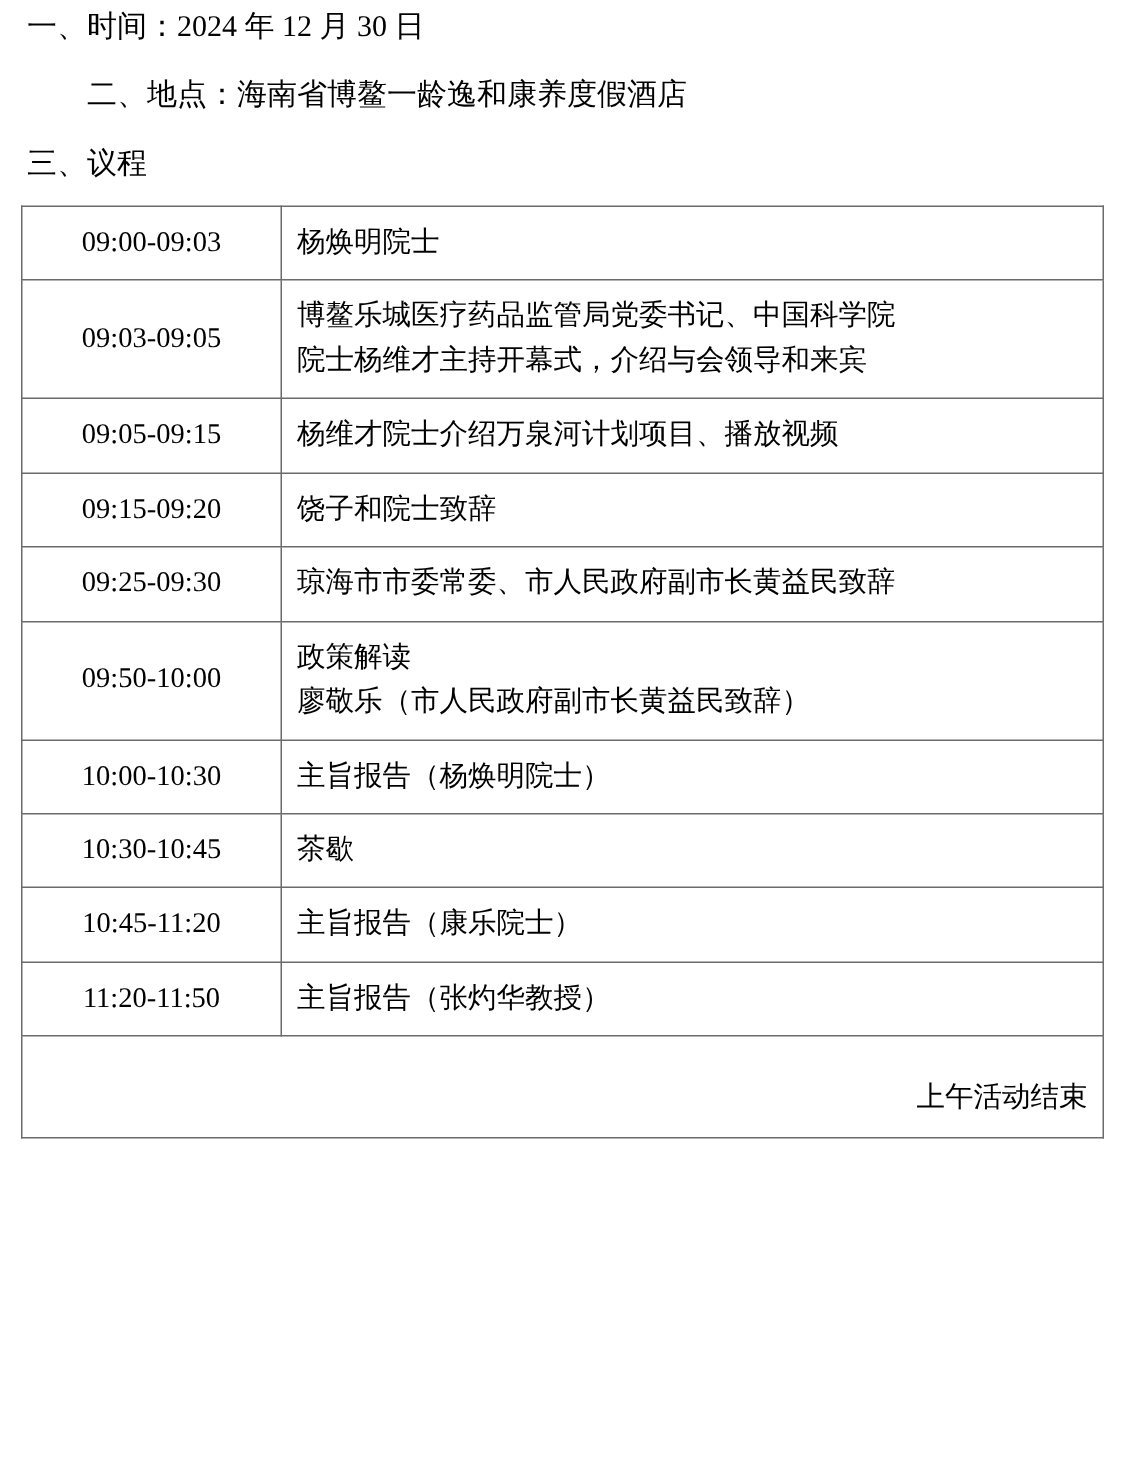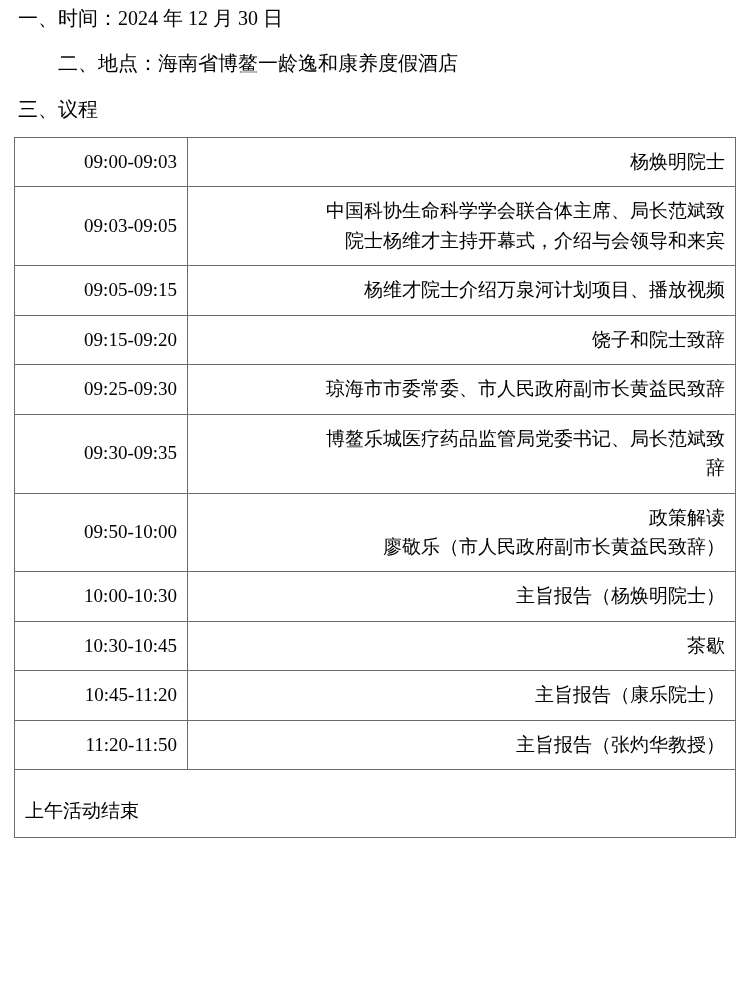--- a/index.html
+++ b/index.html
@@ -38,38 +38,37 @@
     border-collapse: collapse;
     width: 722px;
     table-layout: fixed;
     font-size: 19px;
   }
   table.agenda td {
     border: 1px solid #6b6b6b;
     vertical-align: middle;
     padding: 9px 10px 10px 10px;
     line-height: 1.55;
-    text-align: right;
   }
   td.time {
     width: 152px;
     text-align: center;
     white-space: nowrap;
     font-size: 19px;
     letter-spacing: 0px;
   }
   td.desc {
     text-align: left;
     padding-left: 14px;
   }
   td.desc .line2 {
     display: block;
   }
   tr.footer-row td {
-    text-align: left;
+    text-align: right;
     padding: 26px 10px 11px 10px;
   }
 </style>
 </head>
 <body>
 
 <div class="page">
 
   <div class="meta-line l1">一、时间：2024 年 12 月 30 日</div>
   <div class="meta-line l2">二、地点：海南省博鳌一龄逸和康养度假酒店</div>
@@ -82,21 +81,21 @@
         <tr>
           <td class="time">09:00-09:03</td>
           <td class="desc">
             <span>杨焕明院士</span>
           </td>
         </tr>
 
         <tr>
           <td class="time">09:03-09:05</td>
           <td class="desc">
-            <span>中国科协生命科学学会联合体主席、局长范斌致</span>
+            <span>博鳌乐城医疗药品监管局党委书记、中国科学院</span>
             <span class="line2">院士杨维才主持开幕式，介绍与会领导和来宾</span>
           </td>
         </tr>
 
         <tr>
           <td class="time">09:05-09:15</td>
           <td class="desc">
             <span>杨维才院士介绍万泉河计划项目、播放视频</span>
           </td>
         </tr>
@@ -109,27 +108,20 @@
         </tr>
 
 
         <tr>
           <td class="time">09:25-09:30</td>
           <td class="desc">
             <span>琼海市市委常委、市人民政府副市长黄益民致辞</span>
           </td>
         </tr>
 
-        <tr>
-          <td class="time">09:30-09:35</td>
-          <td class="desc">
-            <span>博鳌乐城医疗药品监管局党委书记、局长范斌致</span>
-            <span class="line2">辞</span>
-          </td>
-        </tr>
 
         <tr>
           <td class="time">09:50-10:00</td>
           <td class="desc">
             <span>政策解读</span>
             <span class="line2">廖敬乐（市人民政府副市长黄益民致辞）</span>
           </td>
         </tr>
 
         <tr>

